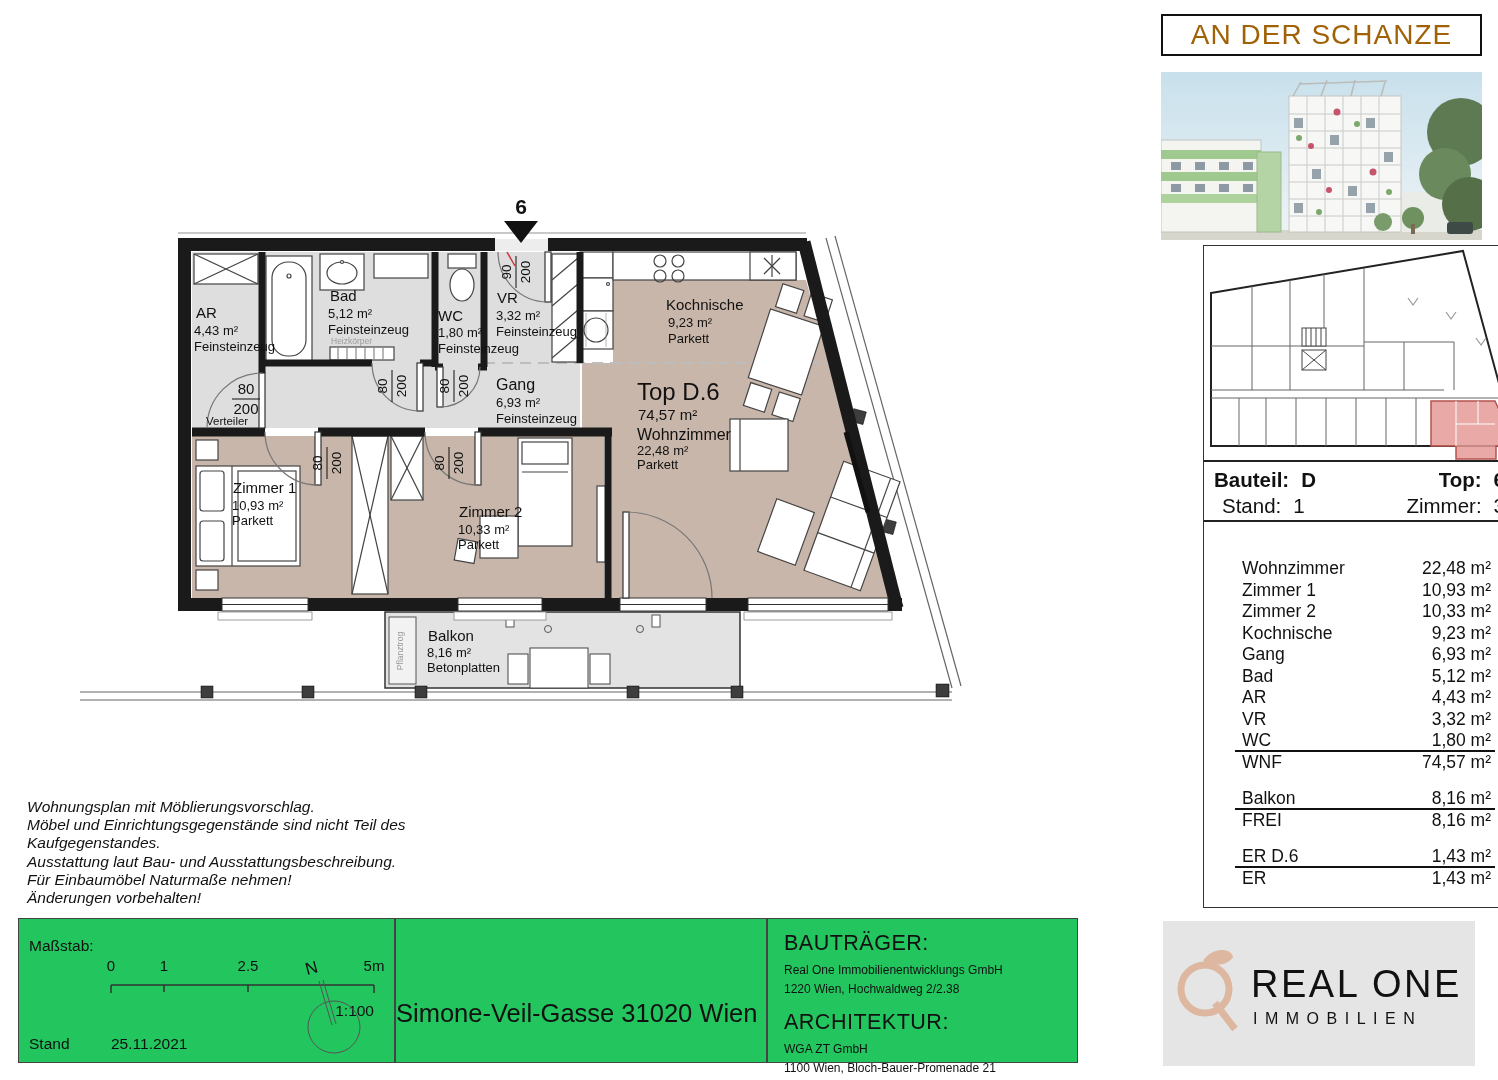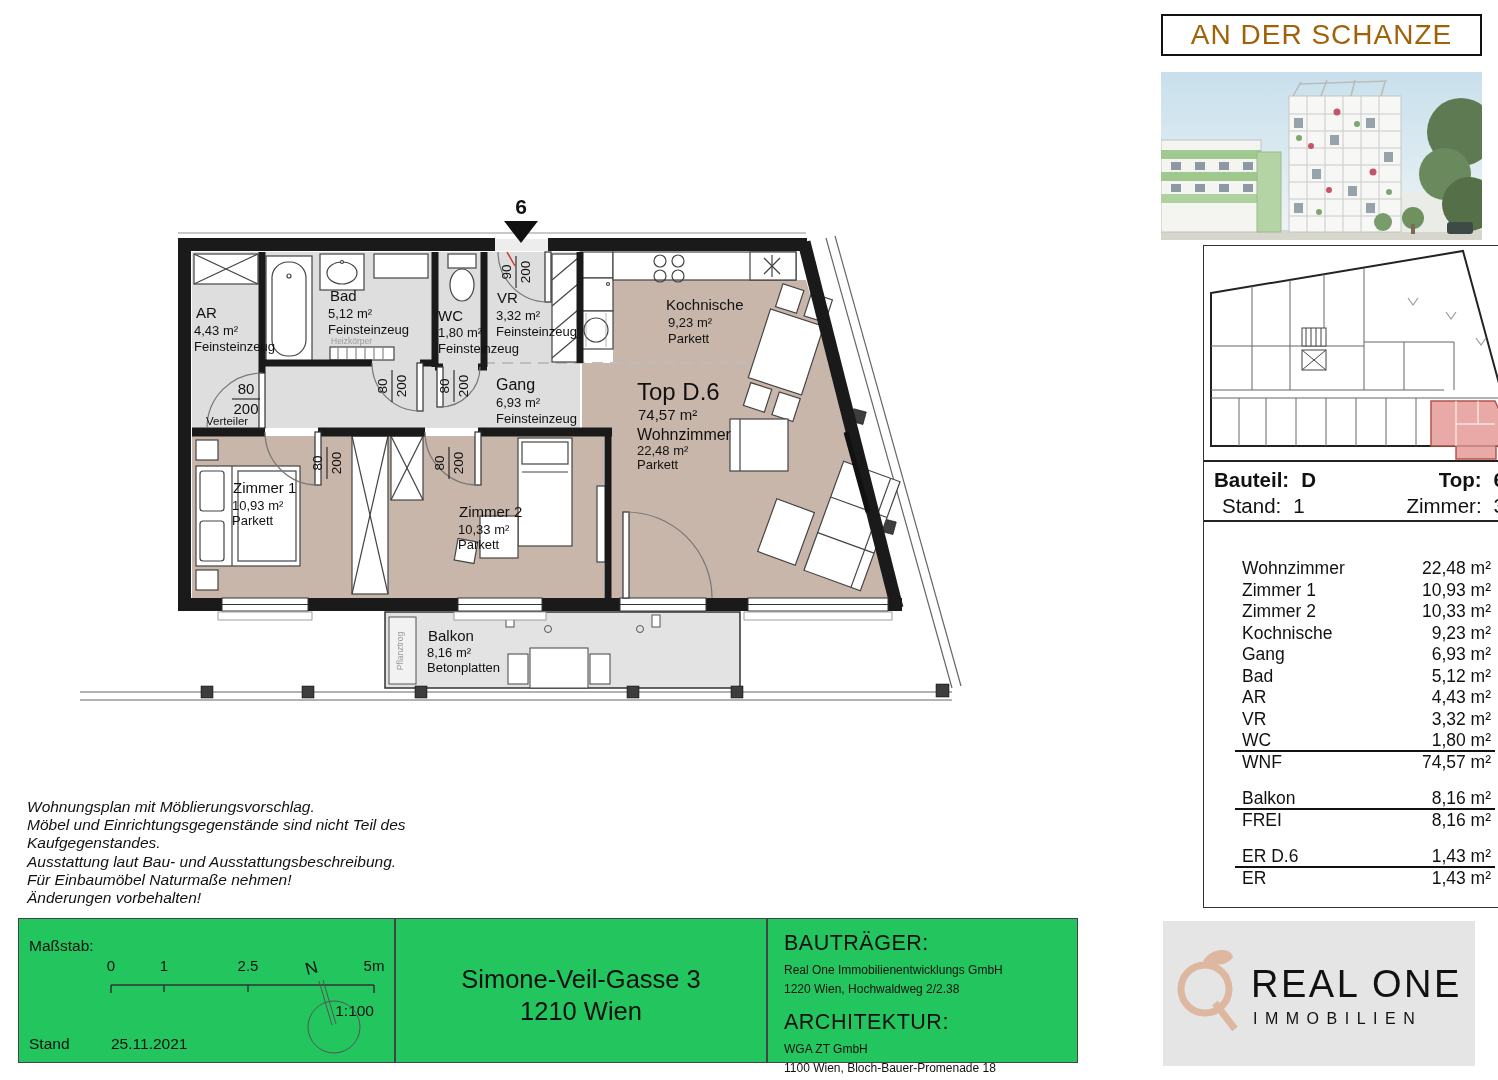--- a/index.html
+++ b/index.html
@@ -27,21 +27,21 @@
   .info-row.b { font-weight:bold; }
   .info-pair span.v { display:inline-block; margin-left:12px; }
   #sb-table { position:absolute; left:31px; top:312px; width:260px; font-size:17.5px; }
   .trow { display:flex; justify-content:space-between; height:21.5px; line-height:21.5px; padding:0 4px 0 7px; }
   .trow.rule { border-bottom:2px solid #111; }
   .trow.mt { margin-top:15px; }
   #logo-box { left:1163px; top:921px; width:312px; height:145px; background:#e5e5e5; }
   
   .fbox { border:1.5px solid #444; background:#22c55e; }
   #scale-box { left:18px; top:918px; width:377px; height:145px; }
-  #addr-box { left:395px; top:918px; width:372px; height:145px; display:flex; flex-direction:column;
+  #addr-box { left:395px; top:918px; width:372px; height:145px; display:flex; flex-direction:row;
               align-items:center; padding-top:44px; font-size:25.5px; line-height:32px; }
   #dev-box { left:767px; top:918px; width:311px; height:145px; padding:12px 0 0 16px; }
   #dev-box .hd { font-size:21.5px; letter-spacing:0.5px; margin-bottom:5px; }
   #dev-box .ln { font-size:12px; line-height:19px; }
   #dev-box .blk2 { margin-top:11px; }
   #notes { left:27px; top:798px; width:380px; font-size:15.5px; font-style:italic; line-height:18.2px; }
 </style>
 </head>
 <body>
 
@@ -640,25 +640,25 @@
         <line x1="317" y1="105" x2="304" y2="61" stroke="#555" stroke-width="1"></line>
         <text x="288" y="56" style="font-size:17px" transform="rotate(-15 288 56)">N</text>
       </g>
       <text x="10" y="130" style="font-size:15.5px">Stand</text>
       <text x="92" y="130" style="font-size:15.5px">25.11.2021</text>
     </svg>
   </div>
 
   <div id="addr-box" class="abs fbox">
     <div>Simone-Veil-Gasse 3</div>
-    <div>1210 Wien</div>
+    <div>1020 Wien</div>
   </div>
 
   <div id="dev-box" class="abs fbox">
     <div class="hd">BAUTRÄGER:</div>
     <div class="ln">Real One Immobilienentwicklungs GmbH</div>
     <div class="ln">1220 Wien, Hochwaldweg 2/2.38</div>
     <div class="hd blk2">ARCHITEKTUR:</div>
     <div class="ln">WGA ZT GmbH</div>
-    <div class="ln">1100 Wien, Bloch-Bauer-Promenade 18</div>
+    <div class="ln">1100 Wien, Bloch-Bauer-Promenade 21</div>
   </div>
 
 </div>
 
 </body></html>

